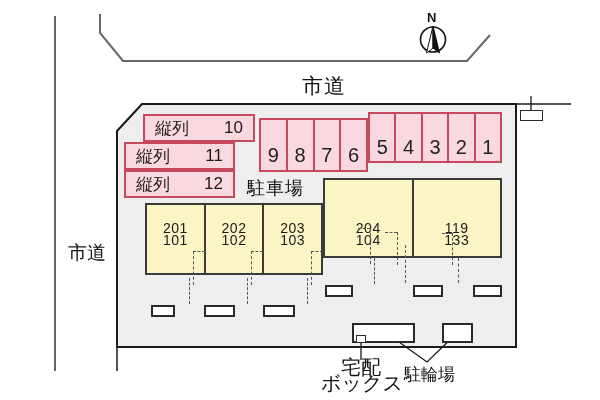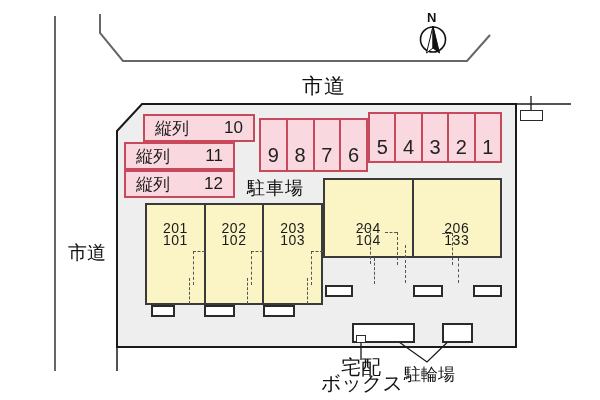--- a/index.html
+++ b/index.html
@@ -135,21 +135,21 @@
     <div class="stall">
         <span>2</span>
       </div>
     <div class="stall">
         <span>1</span>
       </div>
   </div>
 
   <div class="abs lbl lbl-parking" style="left:247px;top:176px;">駐車場</div>
 
-  <div class="abs building left-bldg" style="left:145px;top:203px;width:178px;height:102px;">
+  <div class="abs building left-bldg" style="left:145px;top:203px;width:178px;height:72px;">
     <div class="unit">
       <div class="unit-label">
         <div>201</div>
         <div>101</div>
       </div>
     </div>
     <div class="unit">
       <div class="unit-label">
         <div>202</div>
         <div>102</div>
@@ -165,21 +165,21 @@
 
   <div class="abs building right-bldg" style="left:323px;top:178px;width:179px;height:80px;">
     <div class="unit">
       <div class="unit-label">
         <div>204</div>
         <div>104</div>
       </div>
     </div>
     <div class="unit">
       <div class="unit-label">
-        <div>206</div>
+        <div>119</div>
         <div>133</div>
       </div>
     </div>
   </div>
 
   <div class="abs dash-h" style="left:193px;top:251px;width:12px;"></div>
   <div class="abs dash-v" style="left:193px;top:251px;height:34px;"></div>
   <div class="abs dash-v" style="left:189px;top:278px;height:26px;"></div>
   <div class="abs dash-h" style="left:251px;top:251px;width:12px;"></div>
   <div class="abs dash-v" style="left:251px;top:251px;height:34px;"></div>

